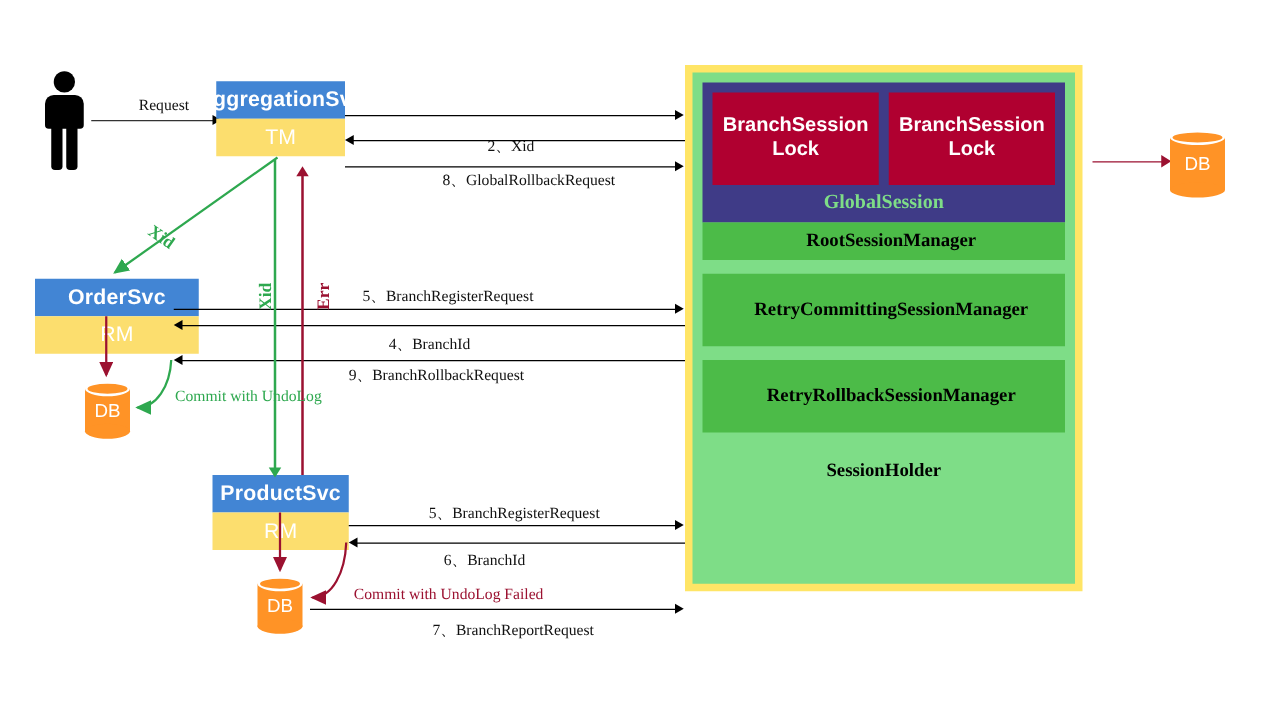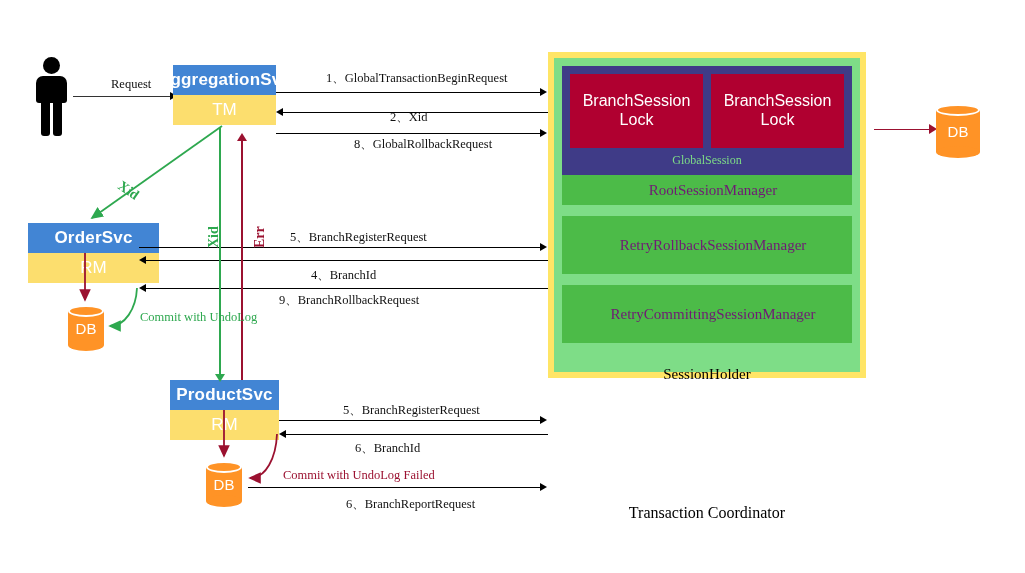--- a/index.html
+++ b/index.html
@@ -29,32 +29,32 @@
   .db .top{position:absolute;left:0;top:0;width:100%;height:12px;border-radius:50%/50%;
            background:#FF9326;border:2px solid #ffffff;box-sizing:border-box;z-index:3;}
   .db .mid{position:absolute;left:0;top:6px;width:100%;bottom:6px;background:#FF9326;z-index:1;}
   .db .bot{position:absolute;left:0;bottom:0;width:100%;height:12px;border-radius:50%/50%;
            background:#FF9326;z-index:2;}
   .db .lbl{position:absolute;left:0;right:0;top:50%;transform:translateY(-45%);
            text-align:center;color:#ffffff;font-family:"Liberation Sans",sans-serif;
            font-size:15px;z-index:4;}
 
   
-  #tc{position:absolute;left:548px;top:52px;width:318px;height:326px;
-      background:#FFE566;padding:6px;box-sizing:border-box;}
+  #tc{position:absolute;left:548px;top:52px;width:318px;height:421px;
+      background:#FFE566;padding:6px;box-sizing:border-box;font-weight:bold;}
   #tc-inner{width:100%;height:100%;background:#7EDD87;box-sizing:border-box;padding:8px;}
-  .mgr{background:#4CBB48;color:#701a75;font-size:15px;
+  .mgr{background:#4CBB48;color:#000000;font-size:15px;
        display:flex;align-items:center;justify-content:center;box-sizing:border-box;padding-left:12px;}
   #gs-wrap{background:#3F3B87;box-sizing:border-box;padding:8px 8px 4px 8px;}
   #gs-row{display:flex;gap:8px;}
   .bsl{background:#B00030;color:#ffffff;
        font-family:"Liberation Sans",sans-serif;font-size:16px;line-height:1.18;
        text-align:center;flex:1;height:74px;
        display:flex;align-items:center;justify-content:center;}
-  #gs-label{color:#7EDD87;text-align:center;font-size:12px;padding:5px 0 3px;}
+  #gs-label{color:#7EDD87;text-align:center;font-size:16px;padding:5px 0 3px;}
   #tc-caption{position:absolute;left:548px;top:504px;width:318px;text-align:center;
               font-size:16px;color:#000;}
 
   
   .hline{position:absolute;height:0;border-top:1.6px solid #000;}
   .msg{position:absolute;font-size:12.5px;color:#111;white-space:nowrap;}
   .ahR{position:absolute;width:0;height:0;border-left:7px solid #000;
        border-top:4.5px solid transparent;border-bottom:4.5px solid transparent;}
   .ahL{position:absolute;width:0;height:0;border-right:7px solid #000;
        border-top:4.5px solid transparent;border-bottom:4.5px solid transparent;}
@@ -158,31 +158,29 @@
             <div>
               <div>BranchSession</div>
               <div>Lock</div>
             </div>
           </div>
         </div>
         <div id="gs-label">GlobalSession</div>
       </div>
 
       <div class="mgr" style="height:30px;margin-top:0;">RootSessionManager</div>
+      <div class="mgr" style="height:58px;margin-top:11px;">RetryCommittingSessionManager</div>
       <div class="mgr" style="height:58px;margin-top:11px;">RetryRollbackSessionManager</div>
-      <div class="mgr" style="height:58px;margin-top:11px;">RetryCommittingSessionManager</div>
       <div style="height:62px;display:flex;align-items:center;justify-content:center;font-size:15px;color:#000;">SessionHolder</div>
     </div>
   </div>
-  <div id="tc-caption">Transaction Coordinator</div>
 
   <div class="hline" style="left:874px;top:129px;width:56px;border-top-color:#9B1130;border-top-width:1.6px;"></div>
   <div class="ahDownR" style="left:928px;top:125px;transform:rotate(-90deg);"></div>
 
-  <div class="msg" style="left:326px;top:70px;">1、GlobalTransactionBeginRequest</div>
   <div class="hline" style="left:276px;top:92px;width:268px;"></div>
   <div class="ahR" style="left:540px;top:87.5px;"></div>
 
   <div class="hline" style="left:282px;top:112px;width:266px;"></div>
   <div class="ahL" style="left:276px;top:107.5px;"></div>
   <div class="msg" style="left:390px;top:109px;">2、Xid</div>
 
   <div class="hline" style="left:276px;top:133px;width:268px;"></div>
   <div class="ahR" style="left:540px;top:128.5px;"></div>
   <div class="msg" style="left:354px;top:136px;">8、GlobalRollbackRequest</div>
@@ -202,21 +200,21 @@
   <div class="msg" style="left:343px;top:402px;">5、BranchRegisterRequest</div>
   <div class="hline" style="left:279px;top:420px;width:265px;"></div>
   <div class="ahR" style="left:540px;top:415.5px;"></div>
 
   <div class="hline" style="left:285px;top:434px;width:263px;"></div>
   <div class="ahL" style="left:279px;top:429.5px;"></div>
   <div class="msg" style="left:355px;top:440px;">6、BranchId</div>
 
   <div class="hline" style="left:248px;top:487px;width:296px;"></div>
   <div class="ahR" style="left:540px;top:482.5px;"></div>
-  <div class="msg" style="left:346px;top:496px;">6、BranchReportRequest</div>
+  <div class="msg" style="left:346px;top:496px;">7、BranchReportRequest</div>
 
   <div class="vline vgreen" style="left:219px;top:128px;height:252px;"></div>
   <div class="ahDownG" style="left:214.5px;top:374px;"></div>
   <div class="vlabel" style="left:206px;top:248px;color:#2EA84F;">Xid</div>
 
   <div class="vline vred" style="left:241px;top:139px;height:241px;"></div>
   <div class="ahUpR" style="left:236.5px;top:133px;"></div>
   <div class="vlabel" style="left:252px;top:248px;color:#9B1130;">Err</div>
 
   <div style="position:absolute;left:124px;top:178px;transform:rotate(35deg);transform-origin:left top;

